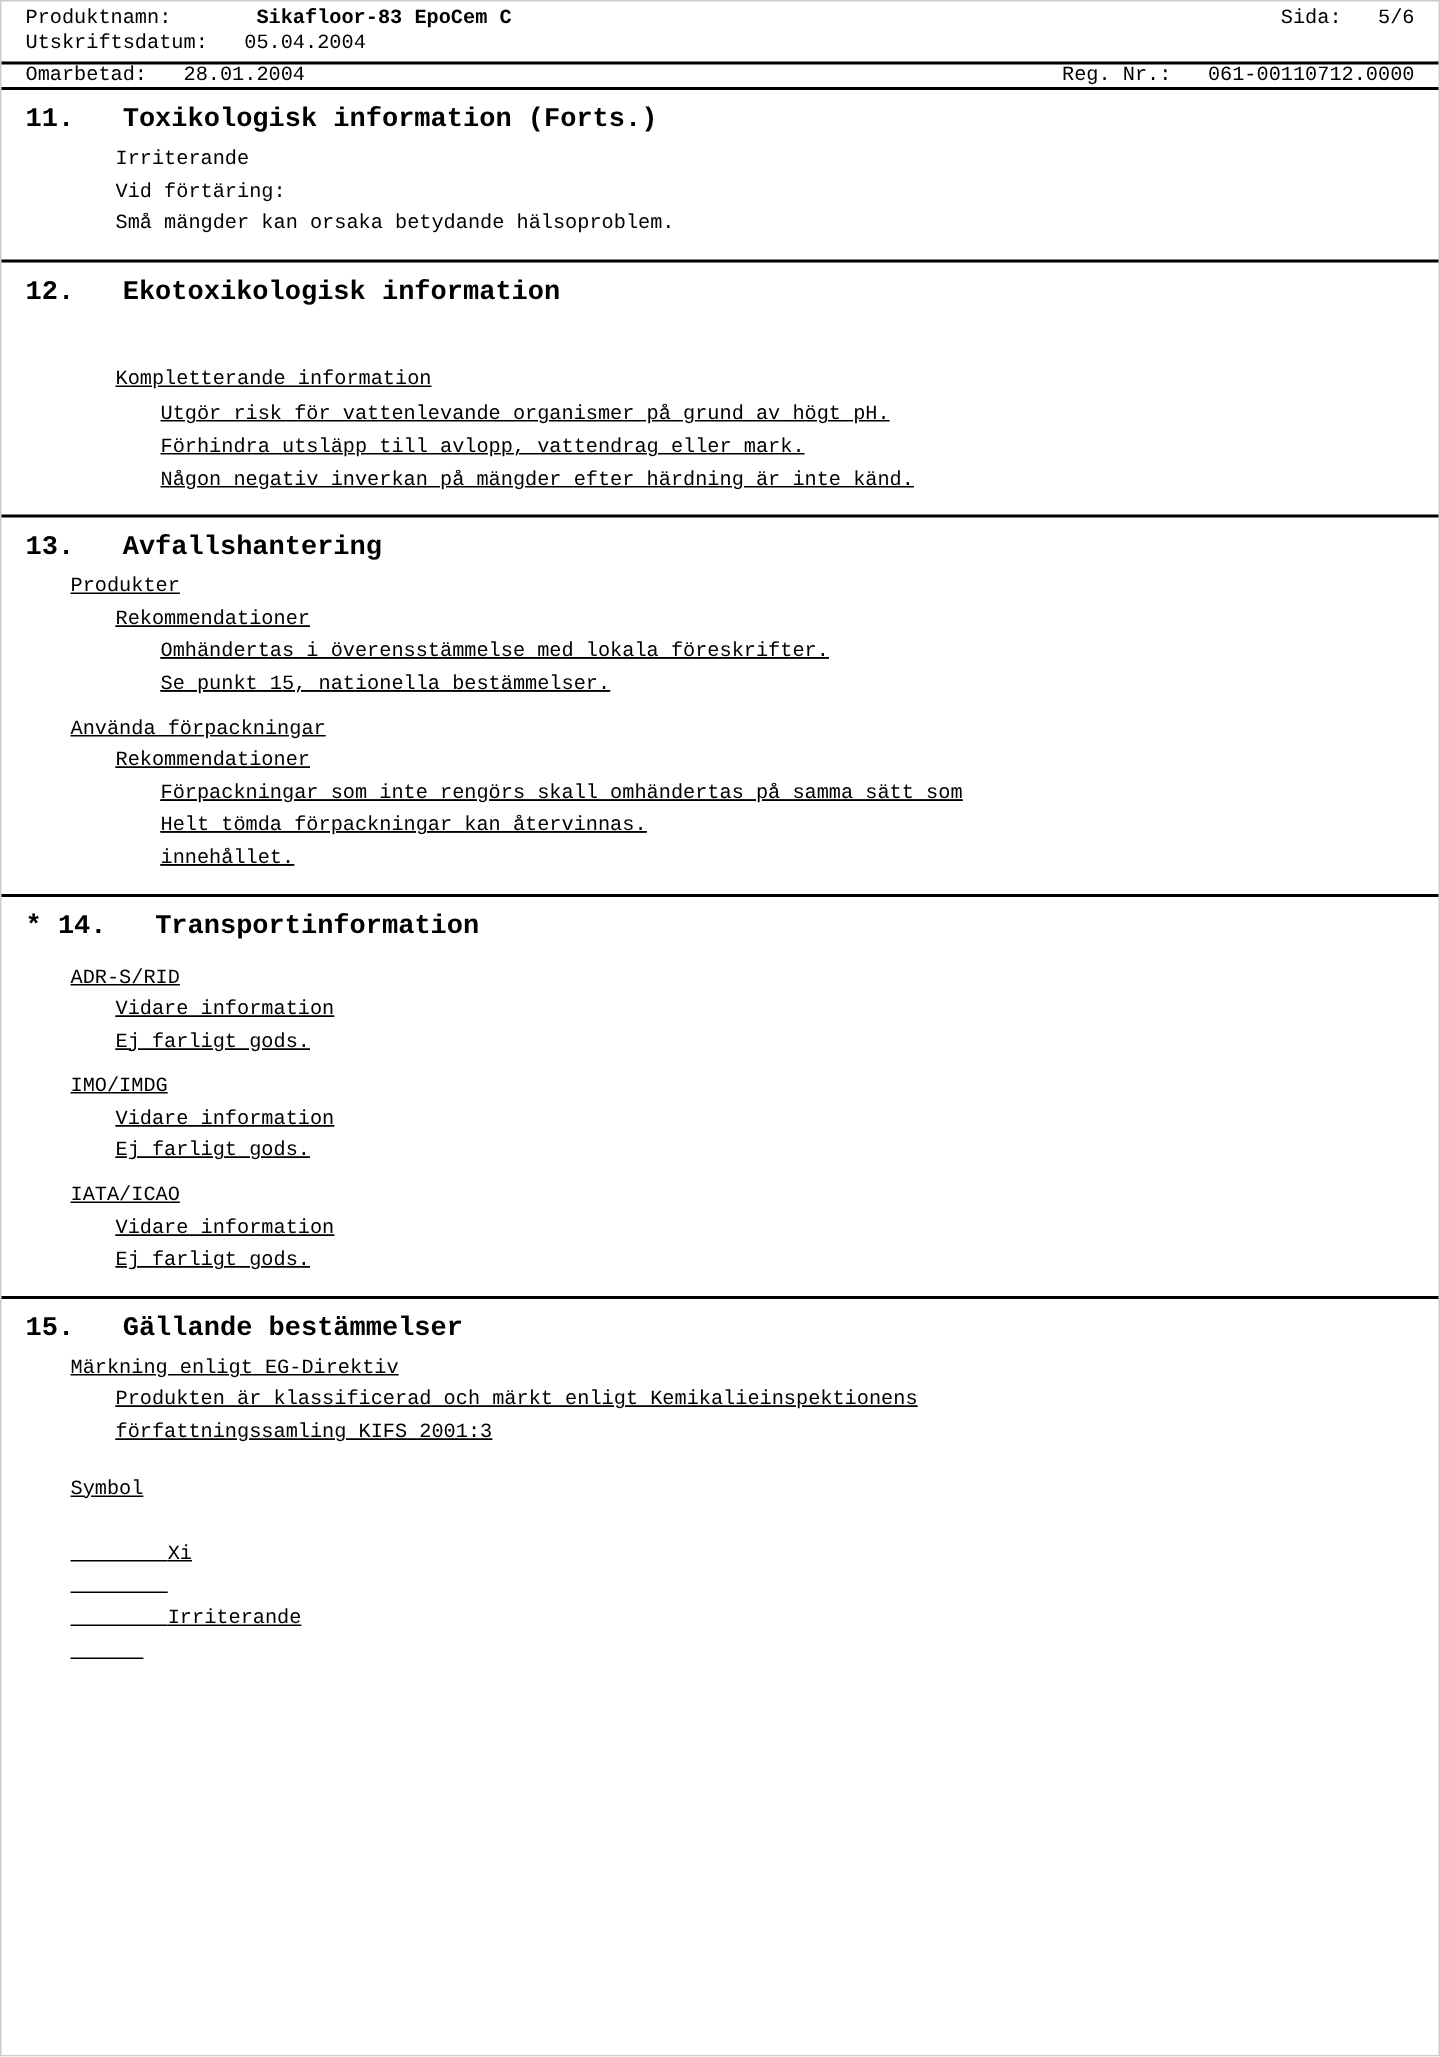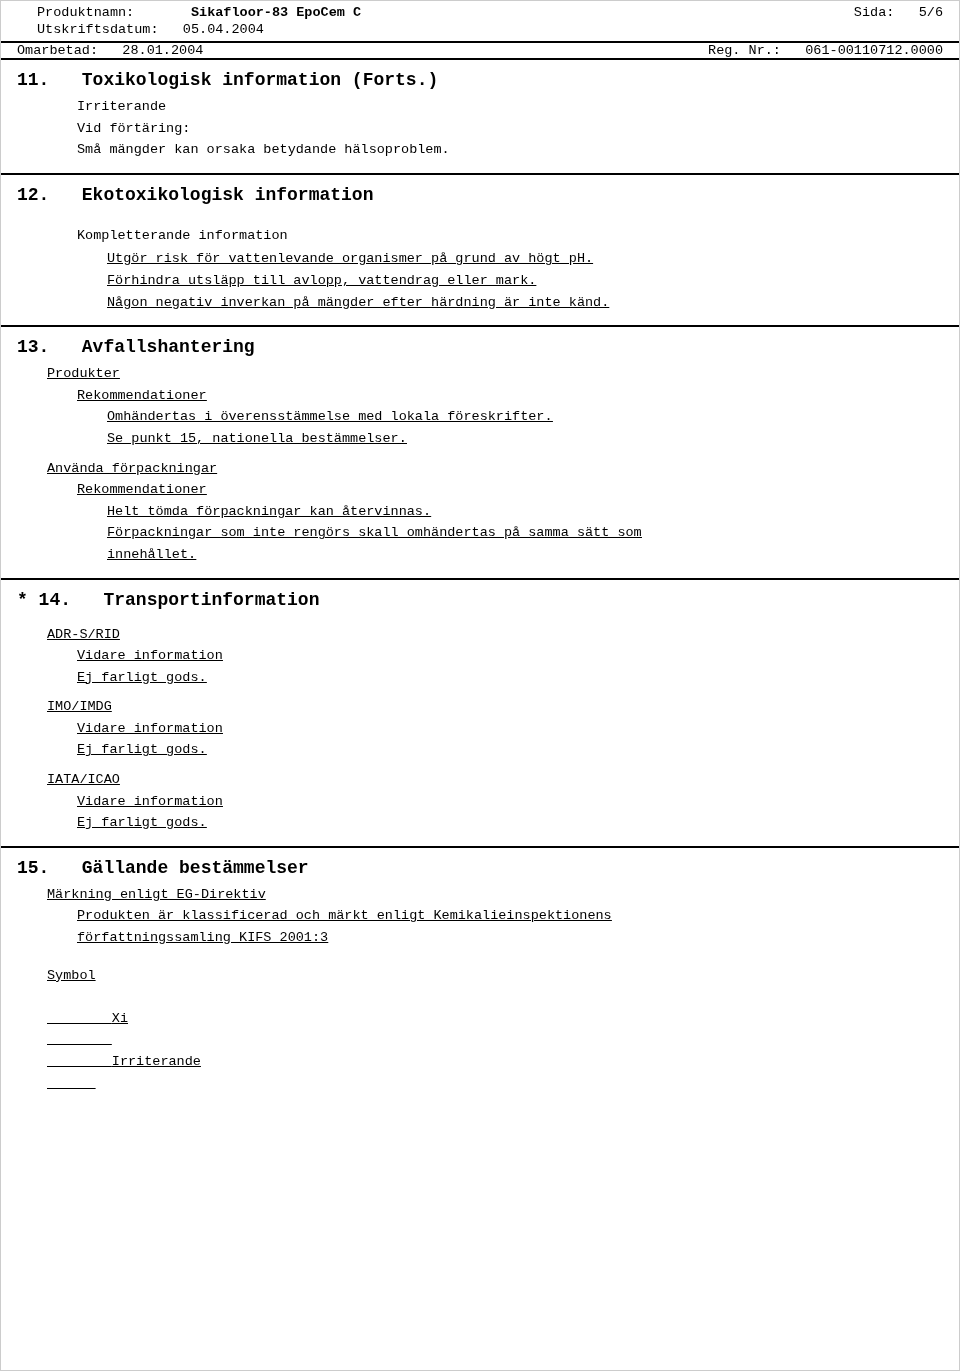--- a/index.html
+++ b/index.html
@@ -25,21 +25,20 @@
 
     .header {
       border-bottom: 2px solid #000;
       padding: 4px 16px;
     }
 
     .header-row1 {
       display: flex;
       justify-content: space-between;
       align-items: baseline;
-      margin-left: 20px;
     }
 
     .sub-header {
       border-bottom: 2px solid #000;
       padding: 0 16px;
       display: flex;
       justify-content: space-between;
     }
 
     .section {
@@ -52,22 +51,23 @@
       margin-bottom: 6px;
       font-size: 18px;
     }
 
     .content-line {
       line-height: 1.6;
       white-space: pre-wrap;
     }
 
     .sub-label {
-      margin-top: 6px;
+      margin-top: 24px;
       margin-bottom: 2px;
+      text-decoration: underline;
     }
 
     .indent1 {
       padding-left: 30px;
       text-decoration: underline;
     }
 
     .indent2 {
       padding-left: 60px;
     }
@@ -161,22 +161,22 @@
           <div class="content-line">Se punkt 15, nationella bestämmelser.</div>
         </div>
       </div>
     </div>
     <div class="spacer"></div>
     <div class="indent1">
       <div class="content-line">Använda förpackningar</div>
       <div class="indent1">
         <div class="content-line">Rekommendationer</div>
         <div class="indent1">
+          <div class="content-line">Förpackningar som inte rengörs skall omhändertas på samma sätt som</div>
           <div class="content-line">Helt tömda förpackningar kan återvinnas.</div>
-          <div class="content-line">Förpackningar som inte rengörs skall omhändertas på samma sätt som</div>
           <div class="content-line">innehållet.</div>
         </div>
       </div>
     </div>
   </div>
 
   <div class="section">
     <div class="section-title">
       <span>* </span>
       <span>14.</span>

